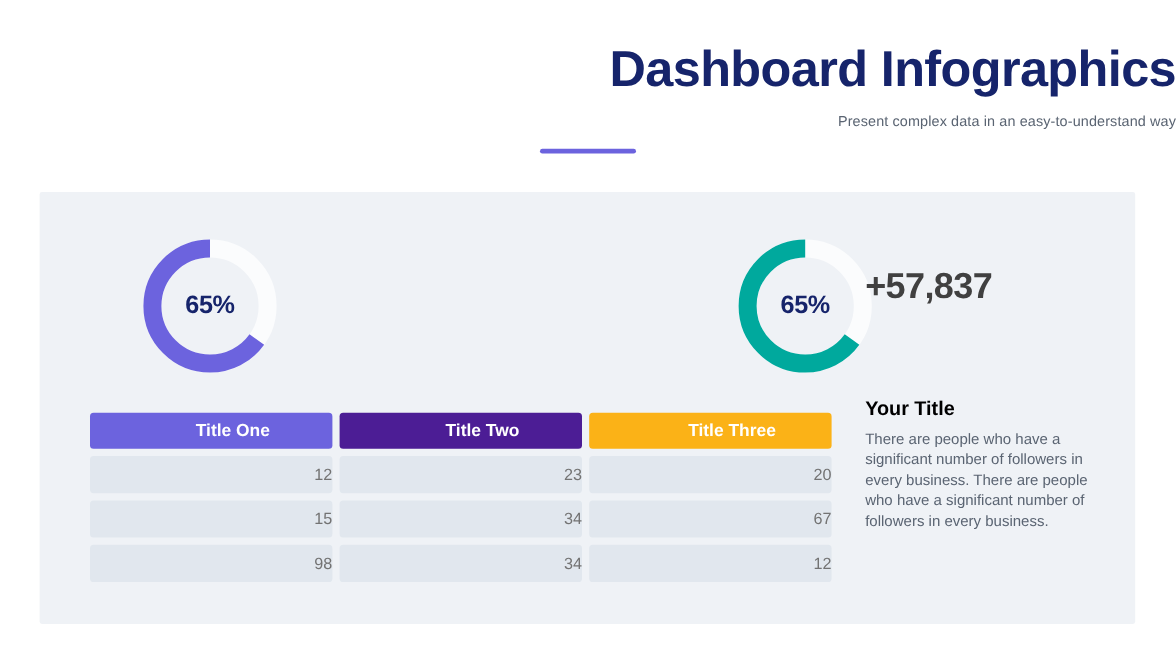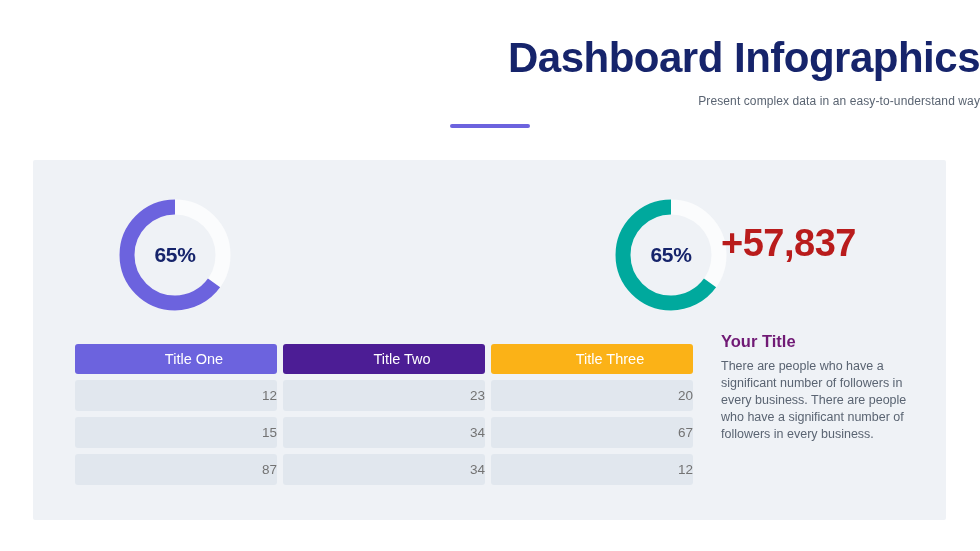--- a/index.html
+++ b/index.html
@@ -97,41 +97,41 @@
     color: #16246B;
     letter-spacing: -0.3px;
   }
 
   
   .big-stat {
     position: absolute;
     left: 688px;
     top: 62px;
     width: 220px;
-    font-size: 38px;
-    font-weight: bold;
-    color: #b91c1c;
+    font-size: 30px;
+    font-weight: bold;
+    color: #404040;
     letter-spacing: -0.5px;
     white-space: nowrap;
   }
 
   
   .data-table {
     position: absolute;
     left: 36px;
     top: 178px;
     width: 630px;
     border-collapse: separate;
     border-spacing: 6px 6px;
   }
 
   .data-table th {
     height: 30px;
     font-size: 14.5px;
-    font-weight: normal;
+    font-weight: bold;
     color: #ffffff;
     text-align: center;
     border-radius: 3px;
     width: 33.33%;
     padding-left: 36px;
   }
 
   .th-one   { background: #6C63DE; }
   .th-two   { background: #4c1d95; }
   .th-three { background: #FBB217; }
@@ -149,21 +149,21 @@
   .side-block {
     position: absolute;
     left: 688px;
     top: 172px;
     width: 200px;
   }
 
   .side-title {
     font-size: 16.5px;
     font-weight: bold;
-    color: #701a75;
+    color: #000000;
     margin-bottom: 7px;
   }
 
   .side-body {
     font-size: 12.5px;
     line-height: 1.35;
     color: #5A6472;
   }
 </style>
 </head>
@@ -213,21 +213,21 @@
         <td>12</td>
         <td>23</td>
         <td>20</td>
       </tr>
       <tr>
         <td>15</td>
         <td>34</td>
         <td>67</td>
       </tr>
       <tr>
-        <td>87</td>
+        <td>98</td>
         <td>34</td>
         <td>12</td>
       </tr>
     </tbody>
   </table>
 
   <div class="side-block">
     <div class="side-title">Your Title</div>
     <div class="side-body">There are people who have a significant number of followers in every business. There are people who have a significant number of followers in every business.</div>
   </div>

